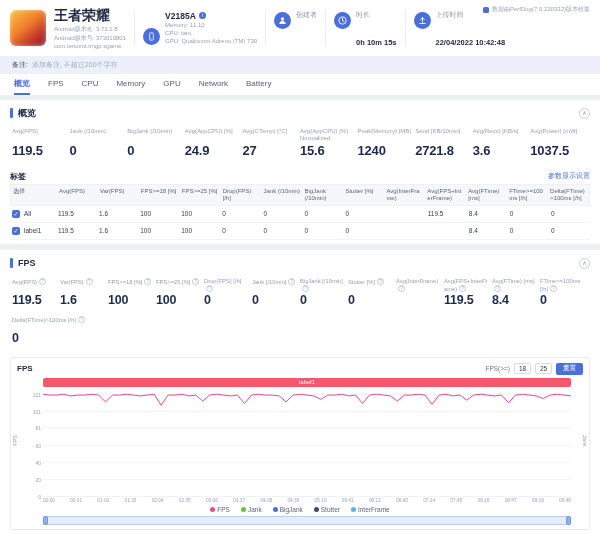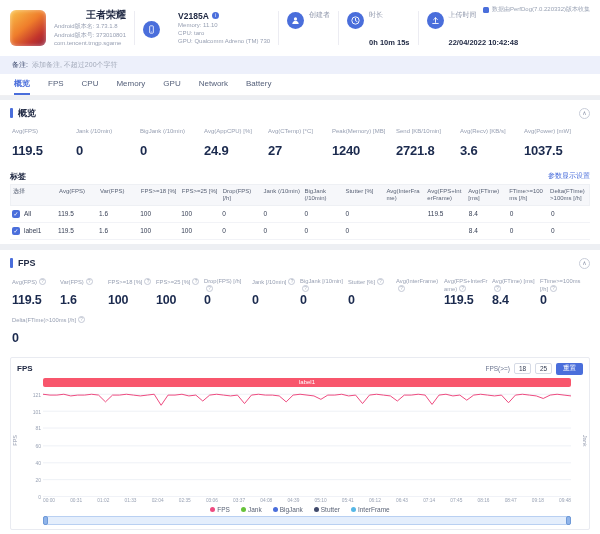--- a/index.html
+++ b/index.html
@@ -6,24 +6,24 @@
   html,body { width:600px; height:534px; overflow:hidden; }
   body { font-family:"Liberation Sans", sans-serif; background:#edeff3; color:#333; }
   .page { width:600px; height:534px; display:flex; flex-direction:column; }
 
   
   .topbar { height:56px; background:#fff; display:flex; align-items:center; gap:8px; padding:0 10px; position:relative; flex:none; }
   .app-icon { width:36px; height:36px; border-radius:6px; flex:none;
     background:linear-gradient(140deg,#f9c24a 0%,#ef7d2b 45%,#c2342c 75%,#8e1f3a 100%);
     box-shadow:inset 0 0 4px rgba(255,255,255,.5); }
   .app-text { line-height:1.4; }
-  .app-name { font-size:10px; font-weight:bold; color:#222b45;text-align:right; }
+  .app-name { font-size:14px; font-weight:bold; color:#222b45; }
   .app-sub { font-size:6px; color:#98a0b3; }
   .v-divider { width:1px; height:34px; background:#ececf2; flex:none; }
-  .device { display:flex; gap:18px; align-items:center; }
+  .device { display:flex; gap:5px; align-items:flex-end; }
   .icon-circle { width:17px; height:17px; border-radius:50%; background:#4a6edb; flex:none;
     display:flex; align-items:center; justify-content:center; margin-top:2px; }
   .icon-circle svg { width:11px; height:11px; }
   .device-name-row { display:flex; align-items:center; gap:3px; }
   .device-name { font-size:8.5px; font-weight:bold; color:#222b45; }
   .mini-badge { width:7px; height:7px; border-radius:50%; background:#4a6edb; color:#fff; font-size:5px;
     line-height:7px; text-align:center; display:inline-block; }
   .device-sub { font-size:6px; color:#98a0b3; line-height:1.35; }
   .meta-group { display:flex; gap:5px; align-items:flex-start; }
   .meta-label { font-size:7px; color:#8f97ab; }
@@ -223,20 +223,24 @@
         </div>
         <div class="stat">
           <div class="stat-label">Avg(AppCPU) [%]</div>
           <div class="stat-value">24.9</div>
         </div>
         <div class="stat">
           <div class="stat-label">Avg(CTemp) [°C]</div>
           <div class="stat-value">27</div>
         </div>
         <div class="stat">
+          <div class="stat-label">Avg(AppCPU) [%] Normalized</div>
+          <div class="stat-value">15.6</div>
+        </div>
+        <div class="stat">
           <div class="stat-label">Peak(Memory) [MB]</div>
           <div class="stat-value">1240</div>
         </div>
         <div class="stat">
           <div class="stat-label">Send [KB/10min]</div>
           <div class="stat-value">2721.8</div>
         </div>
         <div class="stat">
           <div class="stat-label">Avg(Recv) [KB/s]</div>
           <div class="stat-value">3.6</div>

